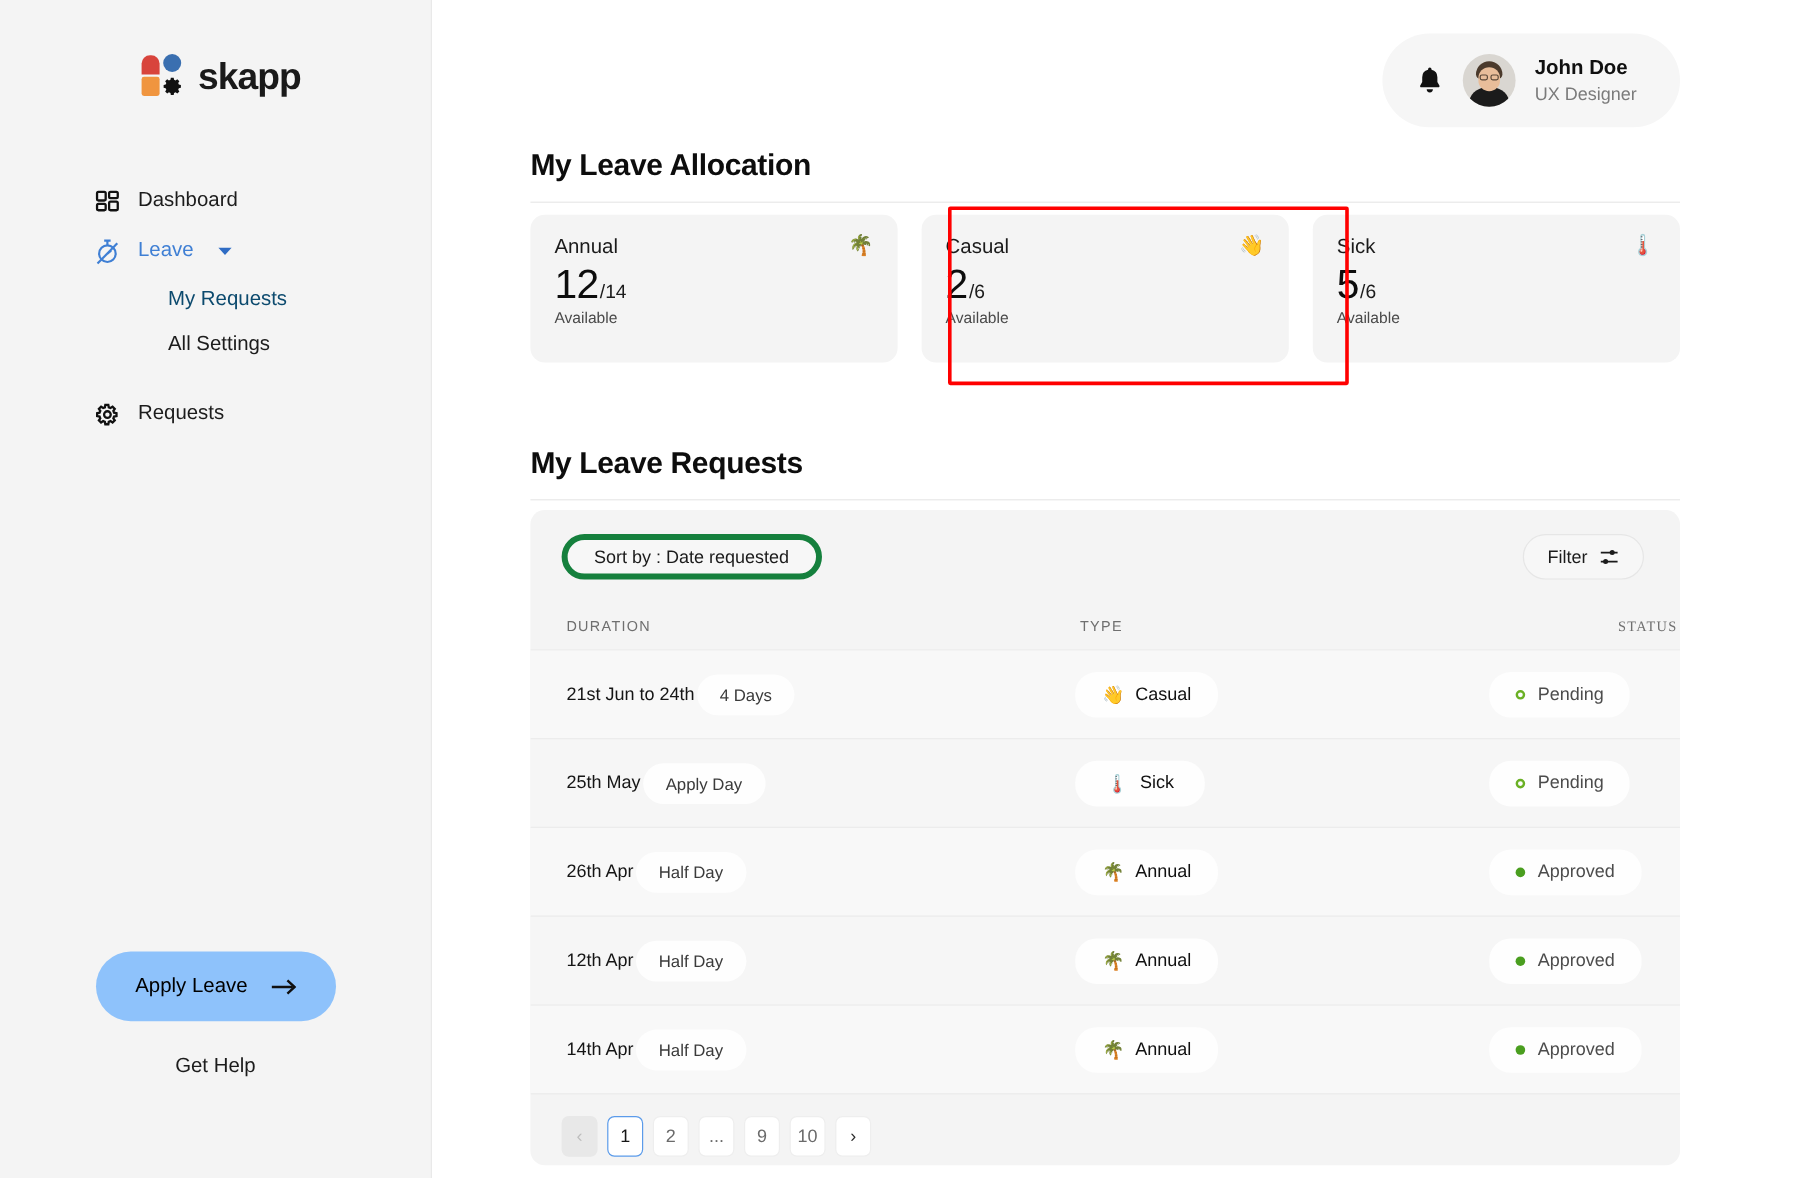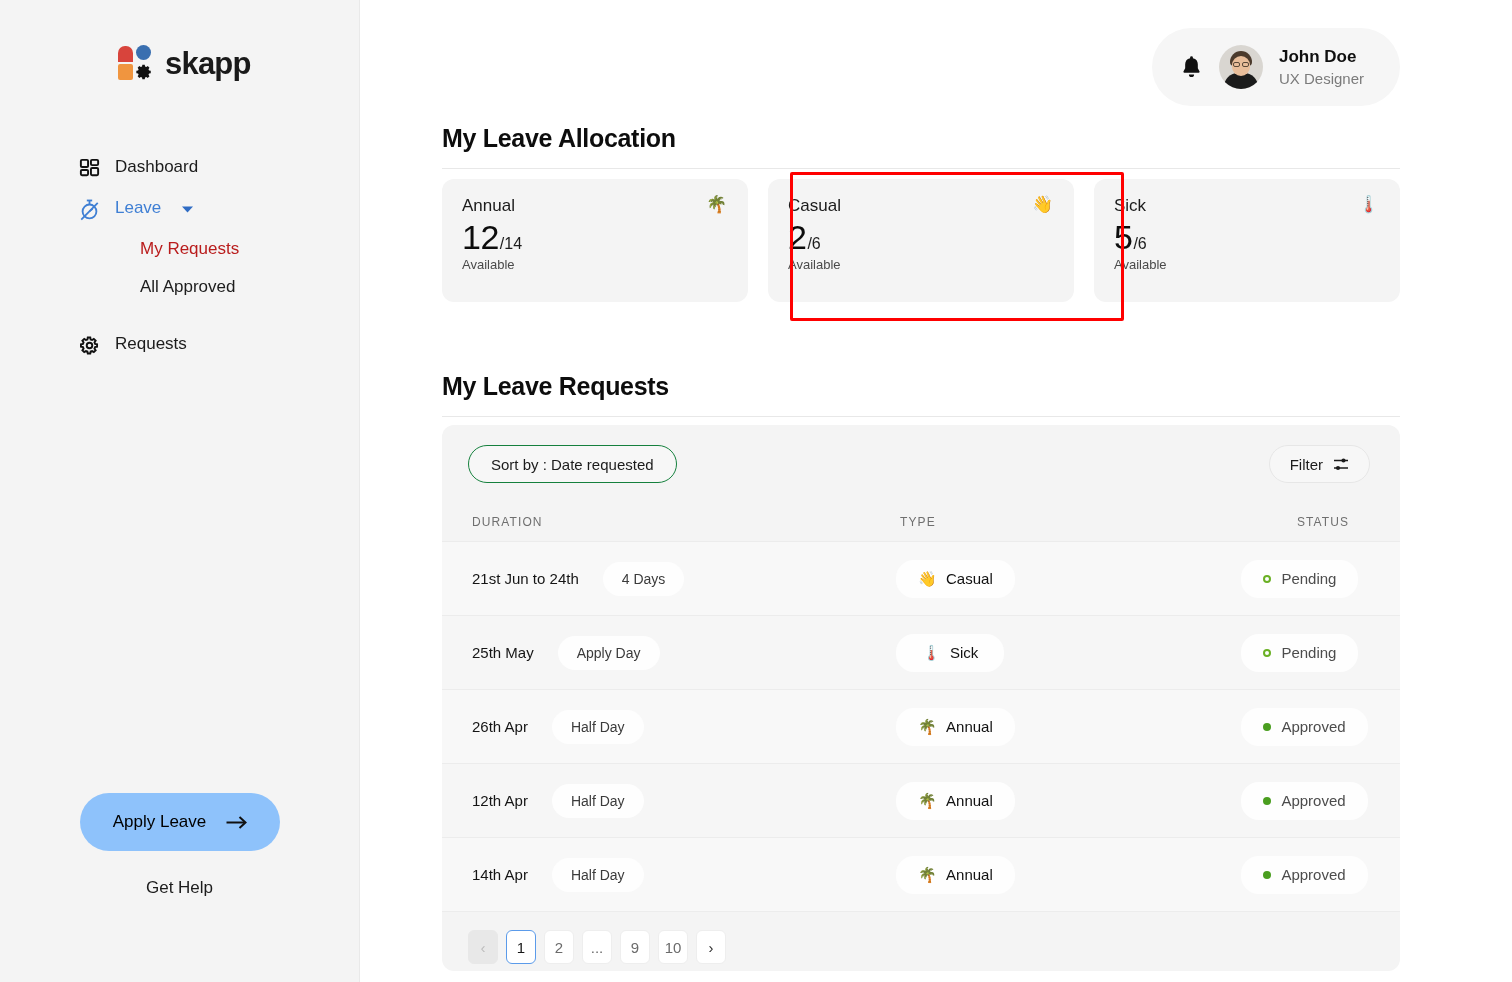--- a/index.html
+++ b/index.html
@@ -49,21 +49,21 @@
     display: flex; gap: 14px;
     padding: 9px 0 9px 78px; cursor: pointer; color: #1c1c1c;
   }
   .nav-item .nav-label { font-size: 17px; }
   .nav-item.active { color: #3f7fd4; }
   .nav-icon { width: 23px; height: 23px; display: block; flex: 0 0 23px; }
   .nav-caret { margin-left: 6px; display: flex; align-items: center; }
   .sub-item {
     padding: 9px 0 9px 140px; font-size: 17px; color: #1c1c1c; cursor: pointer;
   }
-  .sub-item.active { color: #b91c1c; }
+  .sub-item.active { color: #0c4a6e; }
   .nav-gap { height: 19px; }
 
   .apply-btn {
     position: absolute; left: 80px; top: 793px;
     width: 200px; height: 58px; border: none; border-radius: 29px;
     background: #8ec2fb; color: #000000;
     font-family: "Liberation Sans", sans-serif; font-size: 17px;
     display: flex; align-items: center; justify-content: center; gap: 20px;
     cursor: pointer;
   }
@@ -137,44 +137,44 @@
   .panel {
     position: absolute; left: 82px; top: 425px;
     width: 958px; height: 546px; background: #f4f4f4; border-radius: 12px;
     overflow: hidden;
   }
   .panel-toolbar {
     height: 78px; display: flex; align-items: center; justify-content: space-between;
     padding: 0 30px 0 26px;
   }
   .pill-outline {
-    border: 1px solid #15803d; border-radius: 22px; background: #f7f7f7;
+    border: 5px solid #15803d; border-radius: 22px; background: #f7f7f7;
     height: 38px; display: flex; align-items: center; padding: 0 22px;
     font-size: 15px; color: #1b1b1b; cursor: pointer;
   }
   .pill-filter {
     border: 1px solid #e6e6e6; border-radius: 22px; background: #f7f7f7;
     height: 38px; display: flex; align-items: center; gap: 10px; padding: 0 20px;
     font-size: 15px; color: #1b1b1b; cursor: pointer;
   }
   .thead {
     display: flex; padding: 0 0 0 30px; height: 38px; align-items: center;
   }
   .th {
     font-size: 12px; letter-spacing: 1.1px; color: #6f6f6f; text-transform: uppercase;
   }
   .col-dur { width: 428px; }
   .col-type { width: 348px; text-align: left; }
-  .col-stat { width: 150px; text-align: center; }
+  .col-stat { width: 150px; text-align: right; font-family: Liberation Serif, serif; }
   .trow {
     display: flex; align-items: center; height: 74px; padding-left: 30px;
     border-top: 1px solid #ececec; background: #f8f8f8;
   }
   .trow:nth-child(even) { background: #f6f6f6; }
-  .cell-dur { width: 428px; display: flex; align-items: center; gap: 24px; }
+  .cell-dur { width: 428px; display: flex; align-items: center; gap: 2px; }
   .dur-date { font-size: 15px; color: #151515; }
   .chip-white {
     background: #fefefe; border-radius: 18px; height: 34px;
     display: inline-flex; align-items: center; padding: 0 19px;
     font-size: 14px; color: #3b3b3b;
   }
   .cell-type { width: 348px; display: flex; }
   .chip-type {
     background: #fefefe; border-radius: 18px; height: 38px; min-width: 108px;
     display: inline-flex; align-items: center; justify-content: center; gap: 9px;
@@ -244,21 +244,21 @@
         </svg>
         <span class="nav-label">Leave</span>
         <span class="nav-caret">
           <svg width="13" height="9" viewBox="0 0 13 9">
               <path d="M1 1.5l5.5 6 5.5-6z" fill="#2f6cc4"></path>
             </svg>
         </span>
       </div>
 
       <div class="sub-item active">My Requests</div>
-      <div class="sub-item">All Approved</div>
+      <div class="sub-item">All Settings</div>
 
       <div class="nav-gap"></div>
 
       <div class="nav-item">
         <svg class="nav-icon" viewBox="0 0 24 24">
           <path fill="none" stroke="#111" stroke-width="2" d="M19.9 13.3v-2.6l-2.1-.4-.6-1.5 1.2-1.8-1.9-1.9-1.8 1.2-1.5-.6-.4-2.1h-2.6l-.4 2.1-1.5.6-1.8-1.2-1.9 1.9 1.2 1.8-.6 1.5-2.1.4v2.6l2.1.4.6 1.5-1.2 1.8 1.9 1.9 1.8-1.2 1.5.6.4 2.1h2.6l.4-2.1 1.5-.6 1.8 1.2 1.9-1.9-1.2-1.8.6-1.5z"></path>
           <circle cx="12" cy="12" r="2.9" fill="none" stroke="#111" stroke-width="2"></circle>
         </svg>
         <span class="nav-label">Requests</span>
       </div>

